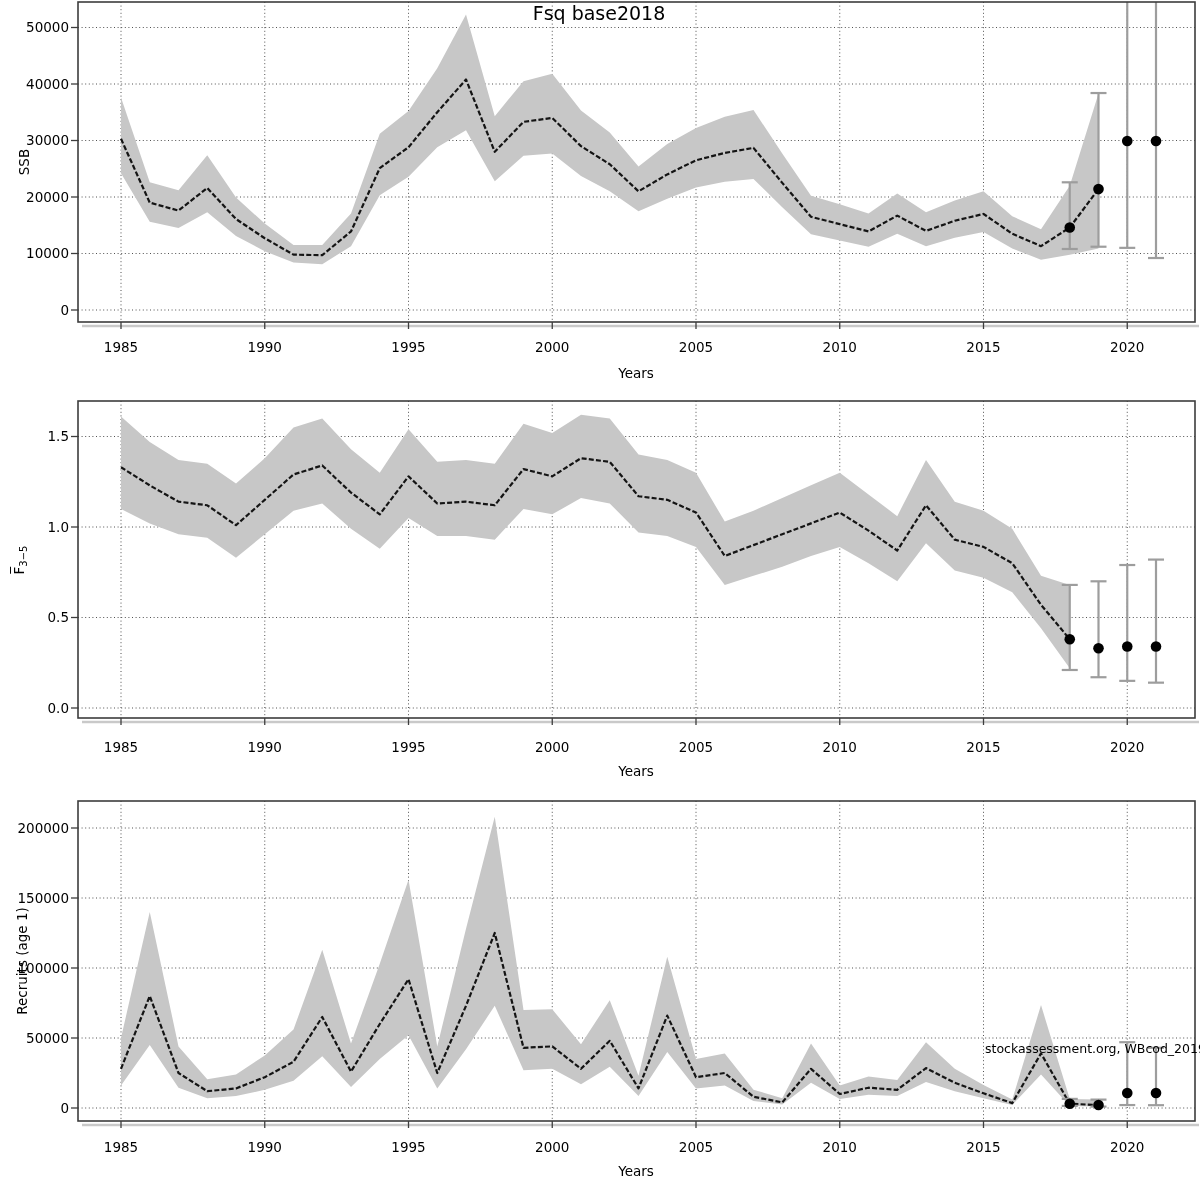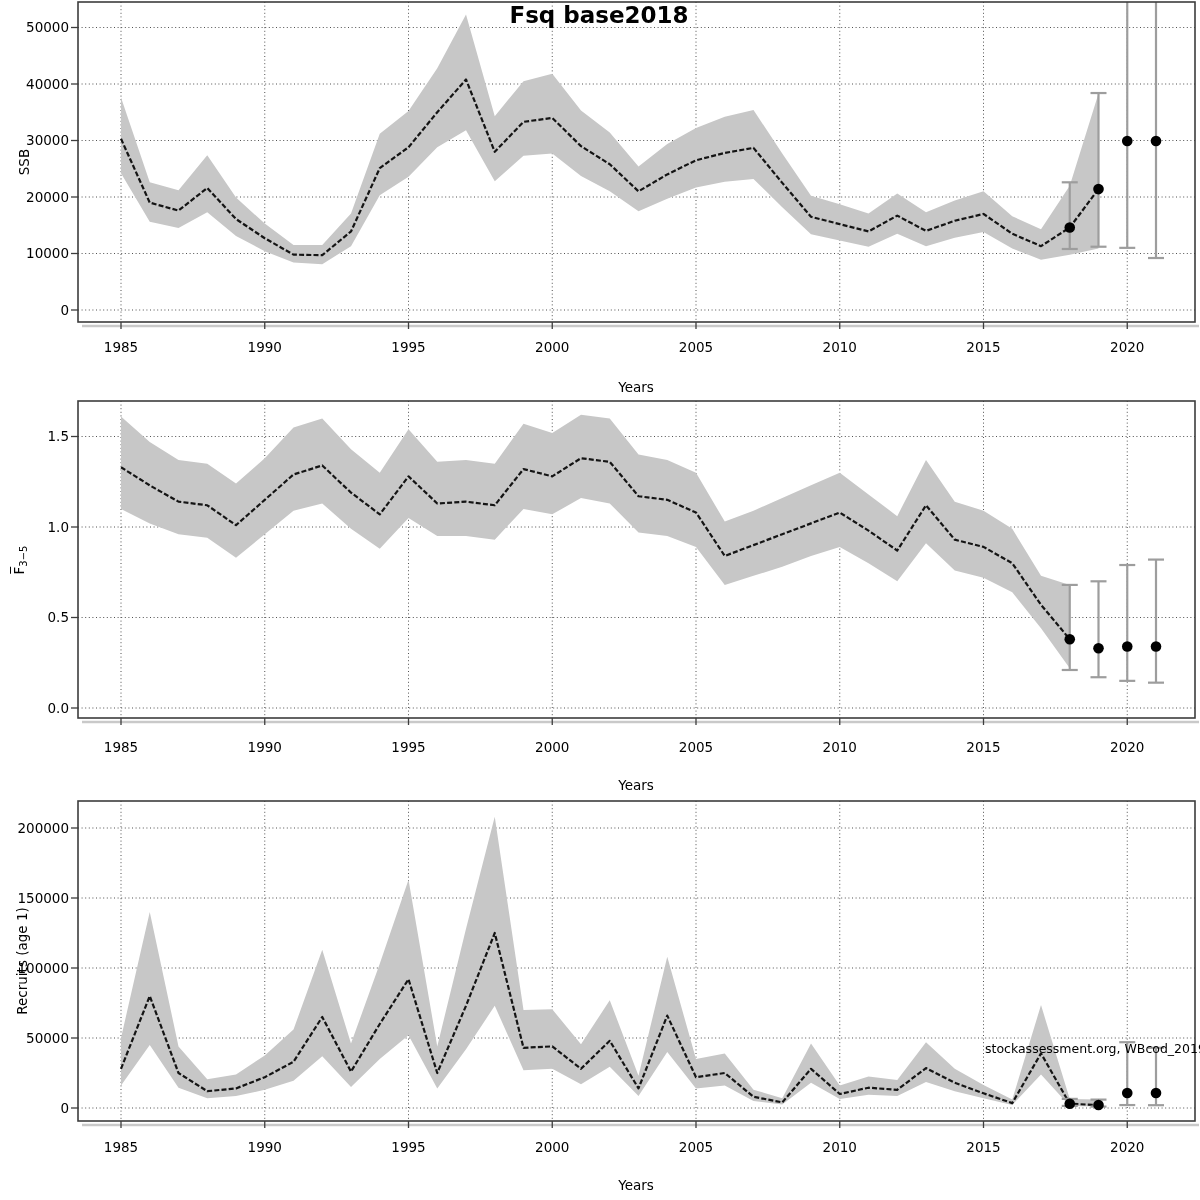--- a/index.html
+++ b/index.html
@@ -8,35 +8,35 @@
     width:1200px;height:1200px;
     background:#ffffff;
     overflow:hidden;
     font-family:"DejaVu Sans","Liberation Sans",sans-serif;
     color:#000;
   }
   .fig svg{position:absolute;left:0;top:0;}
   .chart-title{
     position:absolute;left:599px;top:2px;
     transform:translateX(-50%);
-    font-size:23px;font-weight:bold;white-space:nowrap;
+    font-size:19px;font-weight:normal;white-space:nowrap;
   }
   .ylab{
     position:absolute;white-space:nowrap;
     font-size:13.5px;
     transform:translate(-50%,-50%) rotate(-90deg);
   }
   .ylab sub{font-size:10px;}
   #ylab-0{left:24px;top:162px;}
   #ylab-1{left:20px;top:560px;}
   #ylab-2{left:22px;top:961px;}
   .xlab{
     position:absolute;left:636px;
     transform:translateX(-50%);
-    font-size:13.5px;white-space:nowrap;margin-top:14px;
+    font-size:13.5px;white-space:nowrap;
   }
   #xlab-0{top:365px;}
   #xlab-1{top:763px;}
   #xlab-2{top:1163px;}
   .watermark{
     position:absolute;left:985px;top:1041px;
     font-size:12.5px;white-space:nowrap;color:#000;
   }
 </style>
 </head>

